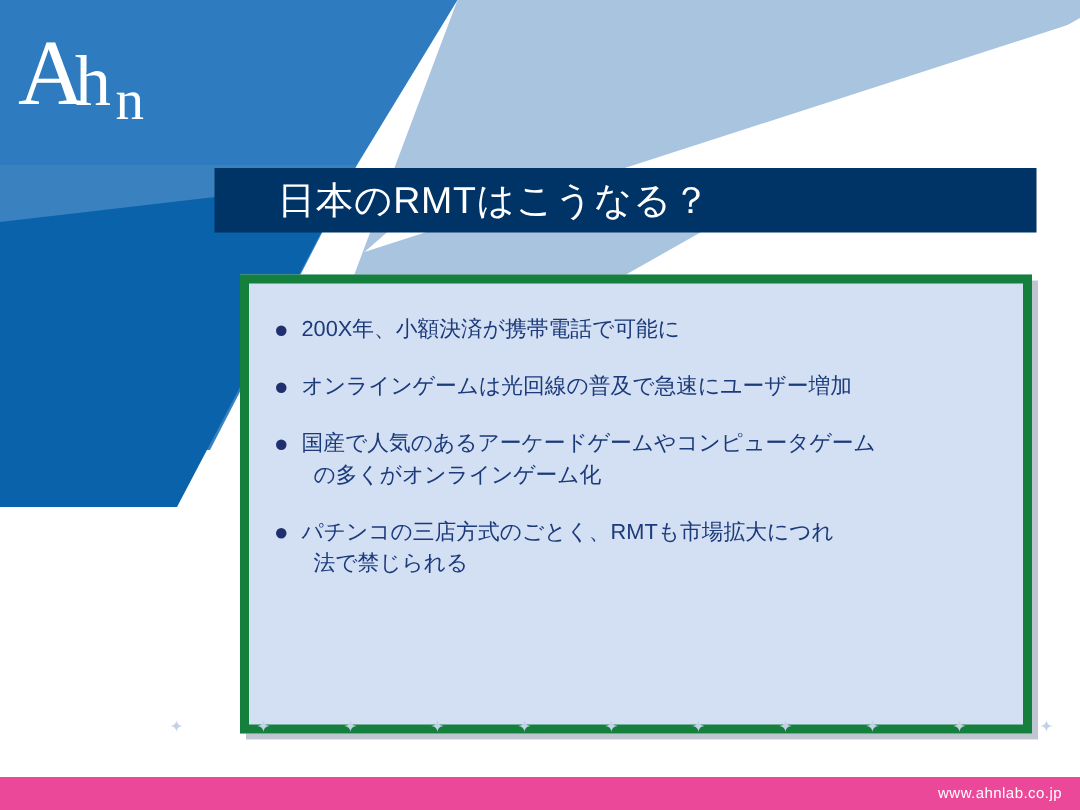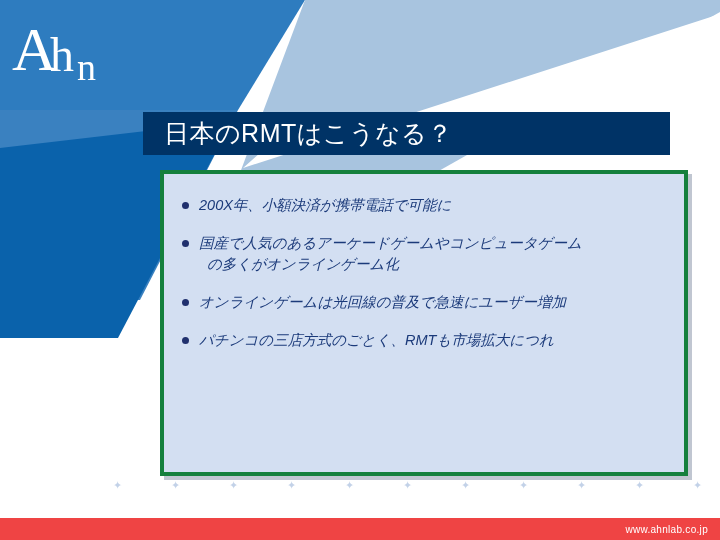--- a/index.html
+++ b/index.html
@@ -59,42 +59,42 @@
   
   #title-bar {
     position: absolute;
     left: 143px;
     top: 112px;
     width: 527px;
     height: 43px;
     background: #003366;
     display: flex;
     align-items: center;
+    padding-left: 21px;
   }
   #title-text {
     color: #ffffff;
     font-size: 25px;
     font-weight: normal;
     letter-spacing: 0.5px;
     padding-left: 21px;
     white-space: nowrap;
   }
 
   
   #content-box {
     position: absolute;
     left: 160px;
-    top: 170px;
+    top: 183px;
     width: 528px;
     height: 306px;
     background: #d3dff2;
-    border: 4px solid #15803d;
+    border: 6px solid #15803d;
     box-sizing: border-box;
     box-shadow: 4px 4px 0 rgba(30, 50, 90, 0.28);
-    font-style: italic;
   }
   #bullet-list {
     list-style: none;
     margin: 0;
     padding: 21px 14px 0 14px;
   }
   #bullet-list li {
     position: relative;
     color: #1b3a7a;
     font-size: 14.5px;
@@ -137,21 +137,21 @@
     text-align: center;
   }
 
   
   #footer-bar {
     position: absolute;
     left: 0;
     top: 518px;
     width: 720px;
     height: 22px;
-    background: #ef4444;
+    background: #ec4899;
     display: flex;
     align-items: center;
     justify-content: flex-end;
   }
   #footer-url {
     color: #ffffff;
     font-size: 10px;
     padding-right: 12px;
     letter-spacing: 0.3px;
   }
@@ -179,28 +179,29 @@
   <div id="title-bar">
     <div id="title-text">日本のRMTはこうなる？</div>
   </div>
 
   <div id="content-box">
     <ul id="bullet-list">
         <li>
           <span class="bline">200X年、小額決済が携帯電話で可能に</span>
         </li>
         <li>
+          <span class="bline">オンラインゲームは光回線の普及で急速にユーザー増加</span>
+        </li>
+        <li>
           <span class="bline">国産で人気のあるアーケードゲームやコンピュータゲーム</span>
           <span class="bline indent">の多くがオンラインゲーム化</span>
         </li>
         <li>
-          <span class="bline">オンラインゲームは光回線の普及で急速にユーザー増加</span>
-        </li>
-        <li>
           <span class="bline">パチンコの三店方式のごとく、RMTも市場拡大につれ</span>
+          <span class="bline indent">法で禁じられる</span>
         </li>
       </ul>
   </div>
 
   <div id="dot-row">
       <span class="deco-dot" style="left: 113px; color: rgb(195, 210, 232);">✦</span>
       <span class="deco-dot" style="left: 171px; color: rgb(195, 210, 232);">✦</span>
       <span class="deco-dot" style="left: 229px; color: rgb(195, 210, 232);">✦</span>
       <span class="deco-dot" style="left: 287px; color: rgb(195, 210, 232);">✦</span>
       <span class="deco-dot" style="left: 345px; color: rgb(195, 210, 232);">✦</span>

